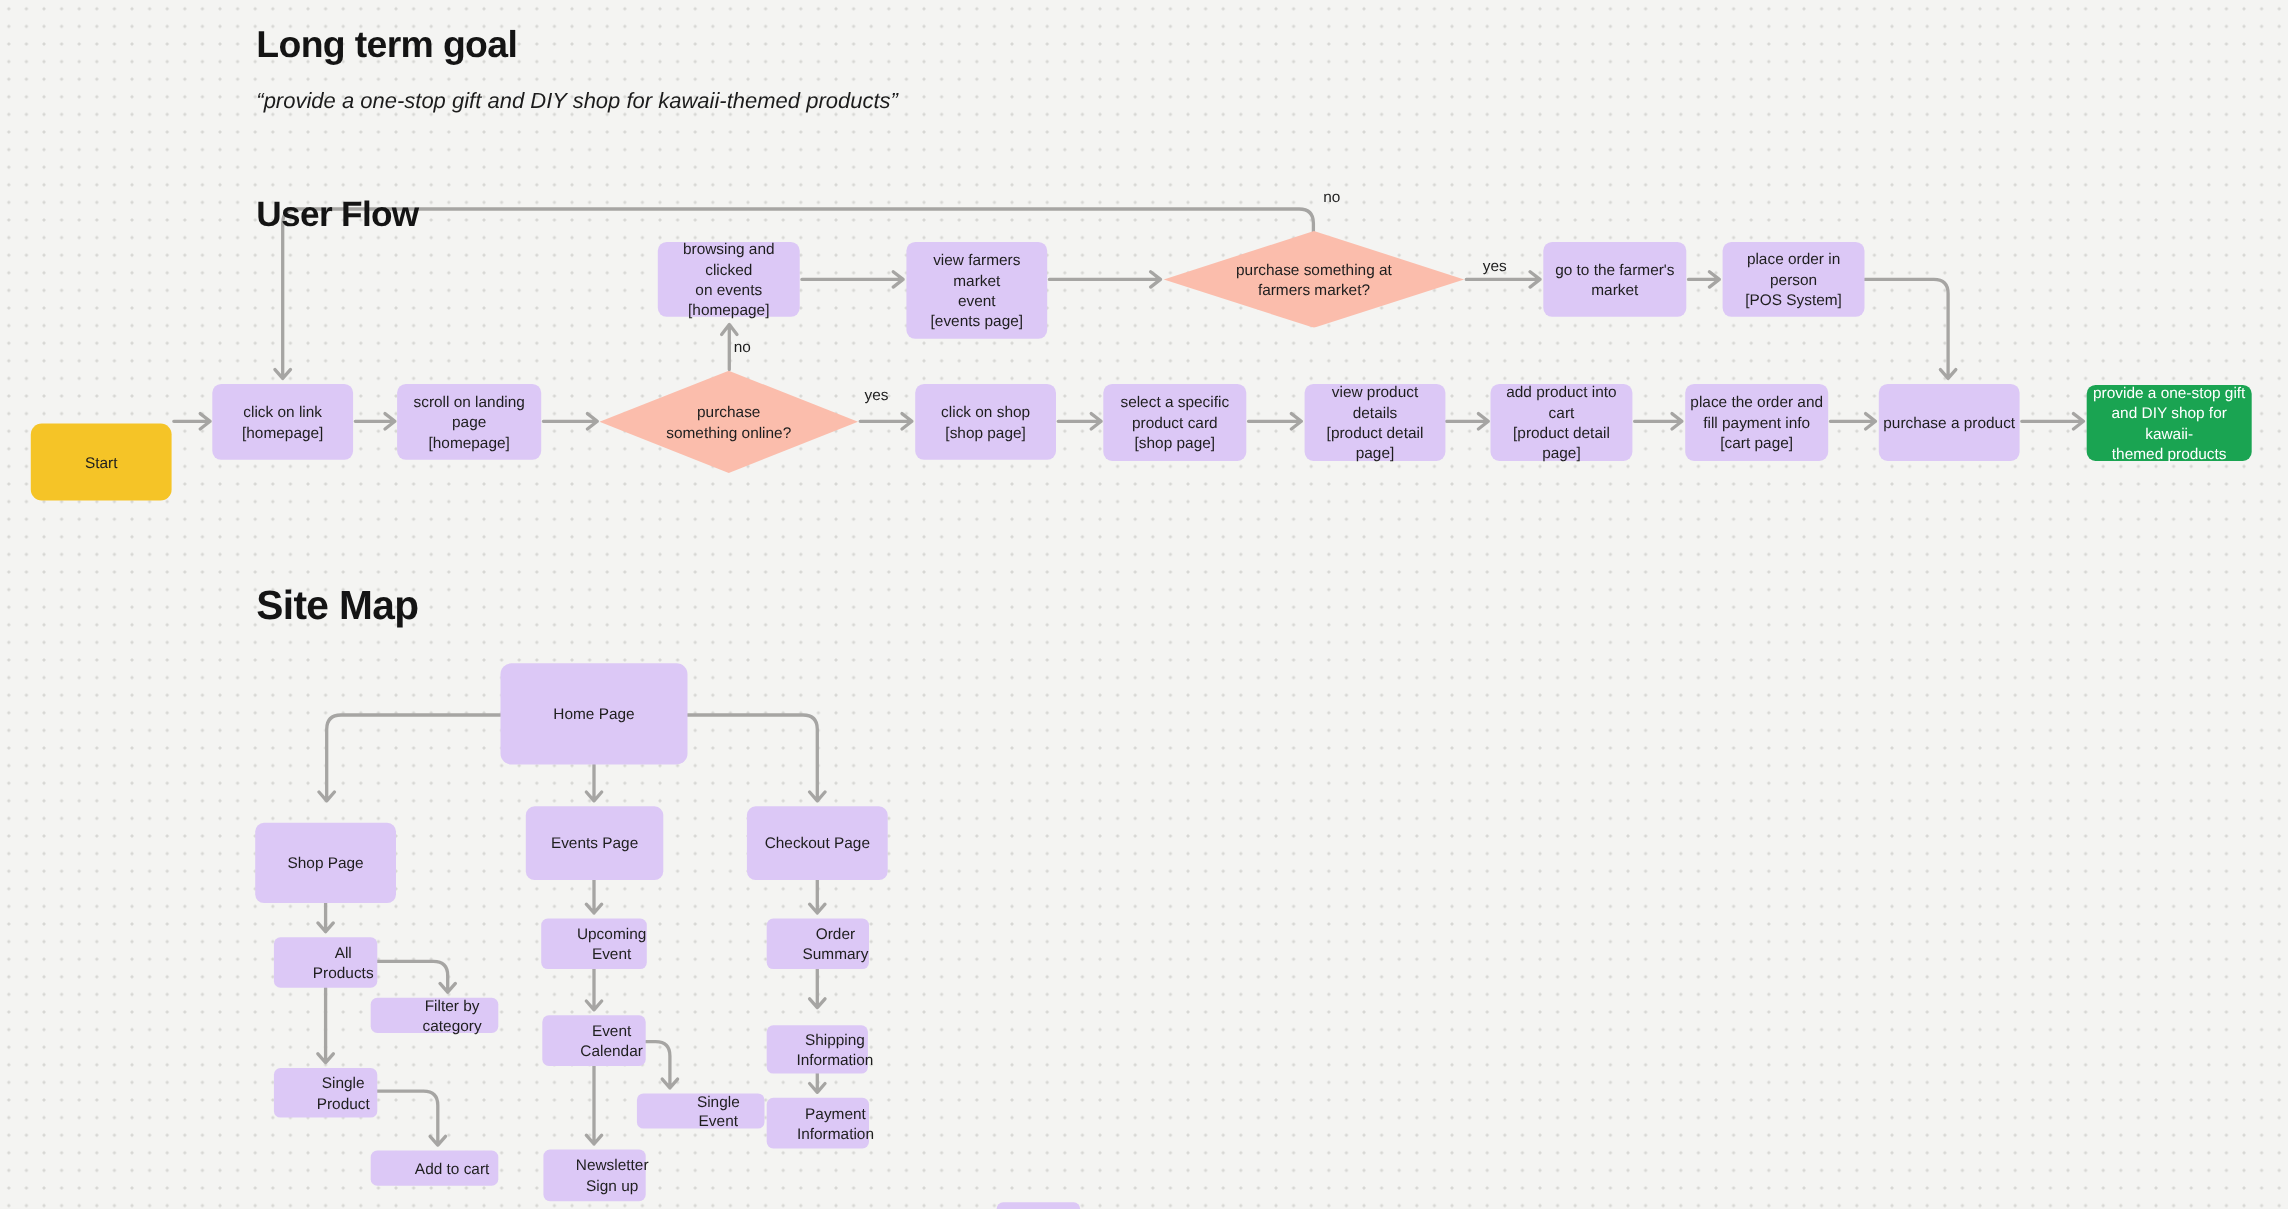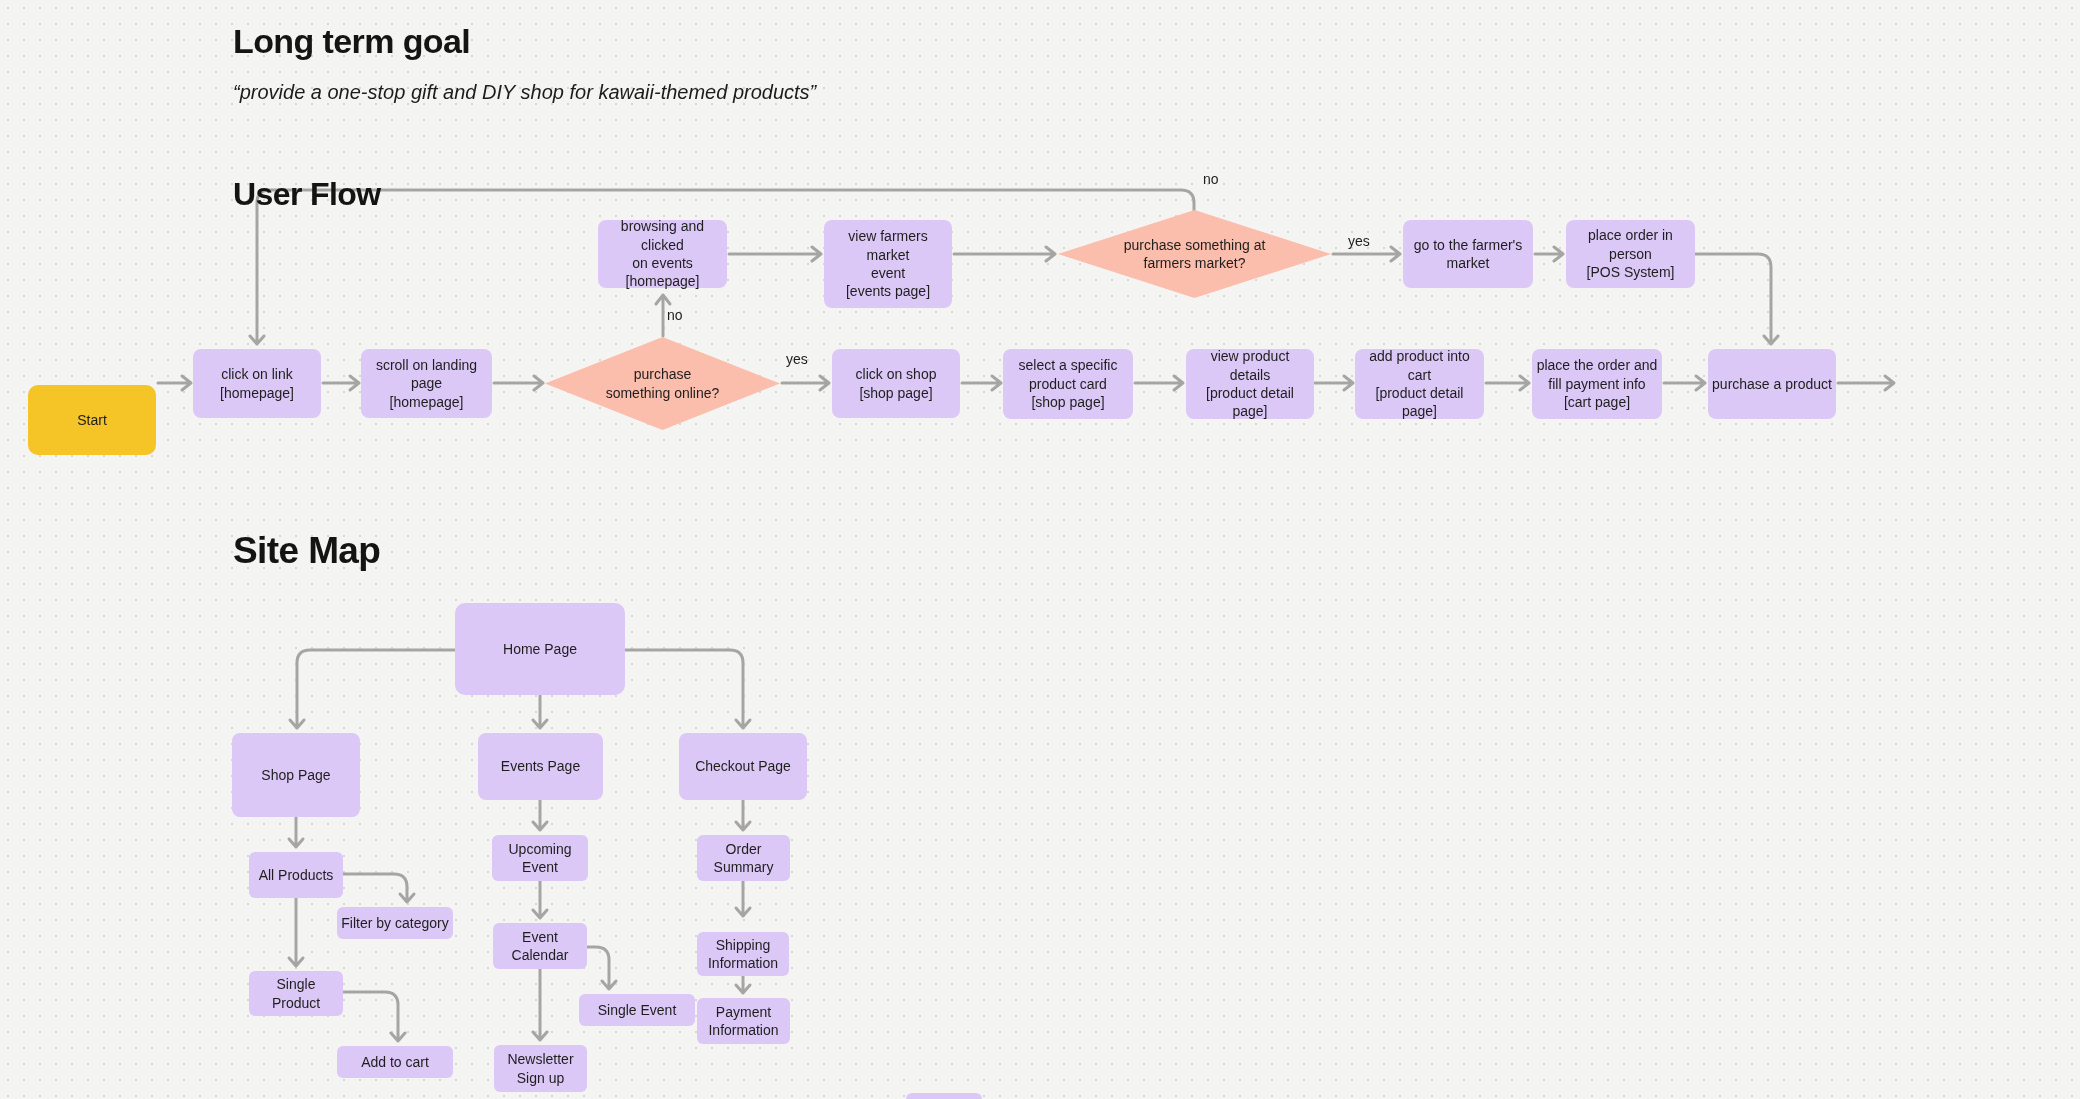--- a/index.html
+++ b/index.html
@@ -25,21 +25,21 @@
     border-radius:8px;white-space:pre-line;box-sizing:border-box;padding:2px 4px;
   }
   .purple{background:#DCC8F6;}
   .yellow{background:#F5C427;}
   .green{background:#1AA452;color:#FFFFFF;}
   .diamond{
     background:#FBBDAC;border-radius:0;
     clip-path:polygon(50% 0,100% 50%,50% 100%,0 50%);
   }
   .big{border-radius:10px;}
-  .sm{border-radius:6px;}
+  .sm{border-radius:6px;padding-left:36px;}
   .sliver{position:absolute;background:#DCC8F6;border-radius:8px 8px 0 0;}
   svg.wires{position:absolute;left:0;top:0;pointer-events:none;}
   svg.wires path{stroke:#A6A5A3;stroke-width:3;fill:none;stroke-linecap:round;stroke-linejoin:round;}
   svg.wires text{font-family:"Liberation Sans",sans-serif;font-size:14px;fill:#1E1E1E;}
 </style>
 </head>
 <body>
 
 <div id="canvas">
 
@@ -107,36 +107,39 @@
 product card
 [shop page]</div>
   <div class="node purple" style="left:1186px;top:349px;width:128px;height:70px;">view product details
 [product detail page]</div>
   <div class="node purple" style="left:1355px;top:349px;width:129px;height:70px;">add product into cart
 [product detail page]</div>
   <div class="node purple" style="left:1532px;top:349px;width:130px;height:70px;">place the order and
 fill payment info
 [cart page]</div>
   <div class="node purple" style="left:1708px;top:349px;width:128px;height:70px;">purchase a product</div>
+  <div class="node green" style="left:1897px;top:350px;width:150px;height:69px;">provide a one-stop gift
+and DIY shop for kawaii-
+themed products</div>
 
   <div class="node purple" style="left:598px;top:220px;width:129px;height:68px;">browsing and clicked
 on events
 [homepage]</div>
   <div class="node purple" style="left:824px;top:220px;width:128px;height:88px;">view farmers market
 event
 [events page]</div>
   <div class="node diamond" style="left:1058px;top:210px;width:273px;height:88px;">purchase something at
 farmers market?</div>
   <div class="node purple" style="left:1403px;top:220px;width:130px;height:68px;">go to the farmer's
 market</div>
   <div class="node purple" style="left:1566px;top:220px;width:129px;height:68px;">place order in person
 [POS System]</div>
 
   <div class="node purple big" style="left:455px;top:603px;width:170px;height:92px;">Home Page</div>
-  <div class="node purple" style="left:232px;top:733px;width:128px;height:84px;">Shop Page</div>
+  <div class="node purple" style="left:232px;top:748px;width:128px;height:73px;">Shop Page</div>
   <div class="node purple" style="left:478px;top:733px;width:125px;height:67px;">Events Page</div>
   <div class="node purple" style="left:679px;top:733px;width:128px;height:67px;">Checkout Page</div>
   <div class="node purple sm" style="left:249px;top:852px;width:94px;height:46px;">All Products</div>
   <div class="node purple sm" style="left:337px;top:907px;width:116px;height:32px;">Filter by category</div>
   <div class="node purple sm" style="left:249px;top:971px;width:94px;height:45px;">Single Product</div>
   <div class="node purple sm" style="left:337px;top:1046px;width:116px;height:32px;">Add to cart</div>
   <div class="node purple sm" style="left:492px;top:835px;width:96px;height:46px;">Upcoming
 Event</div>
   <div class="node purple sm" style="left:493px;top:923px;width:94px;height:46px;">Event
 Calendar</div>

